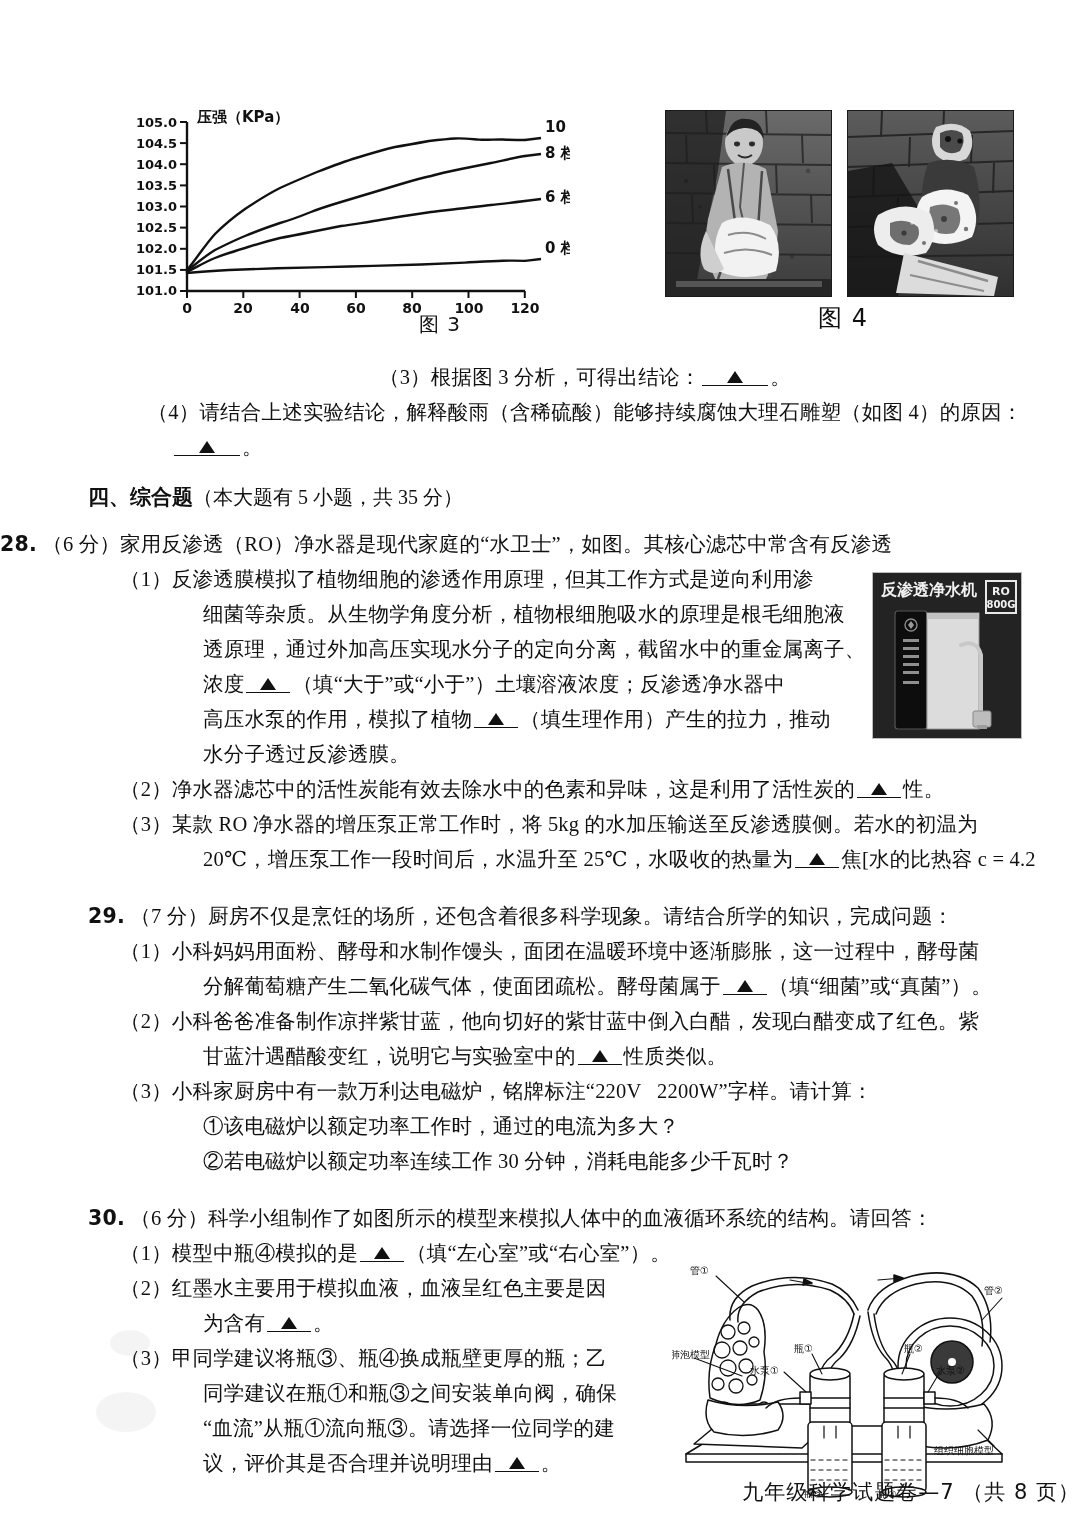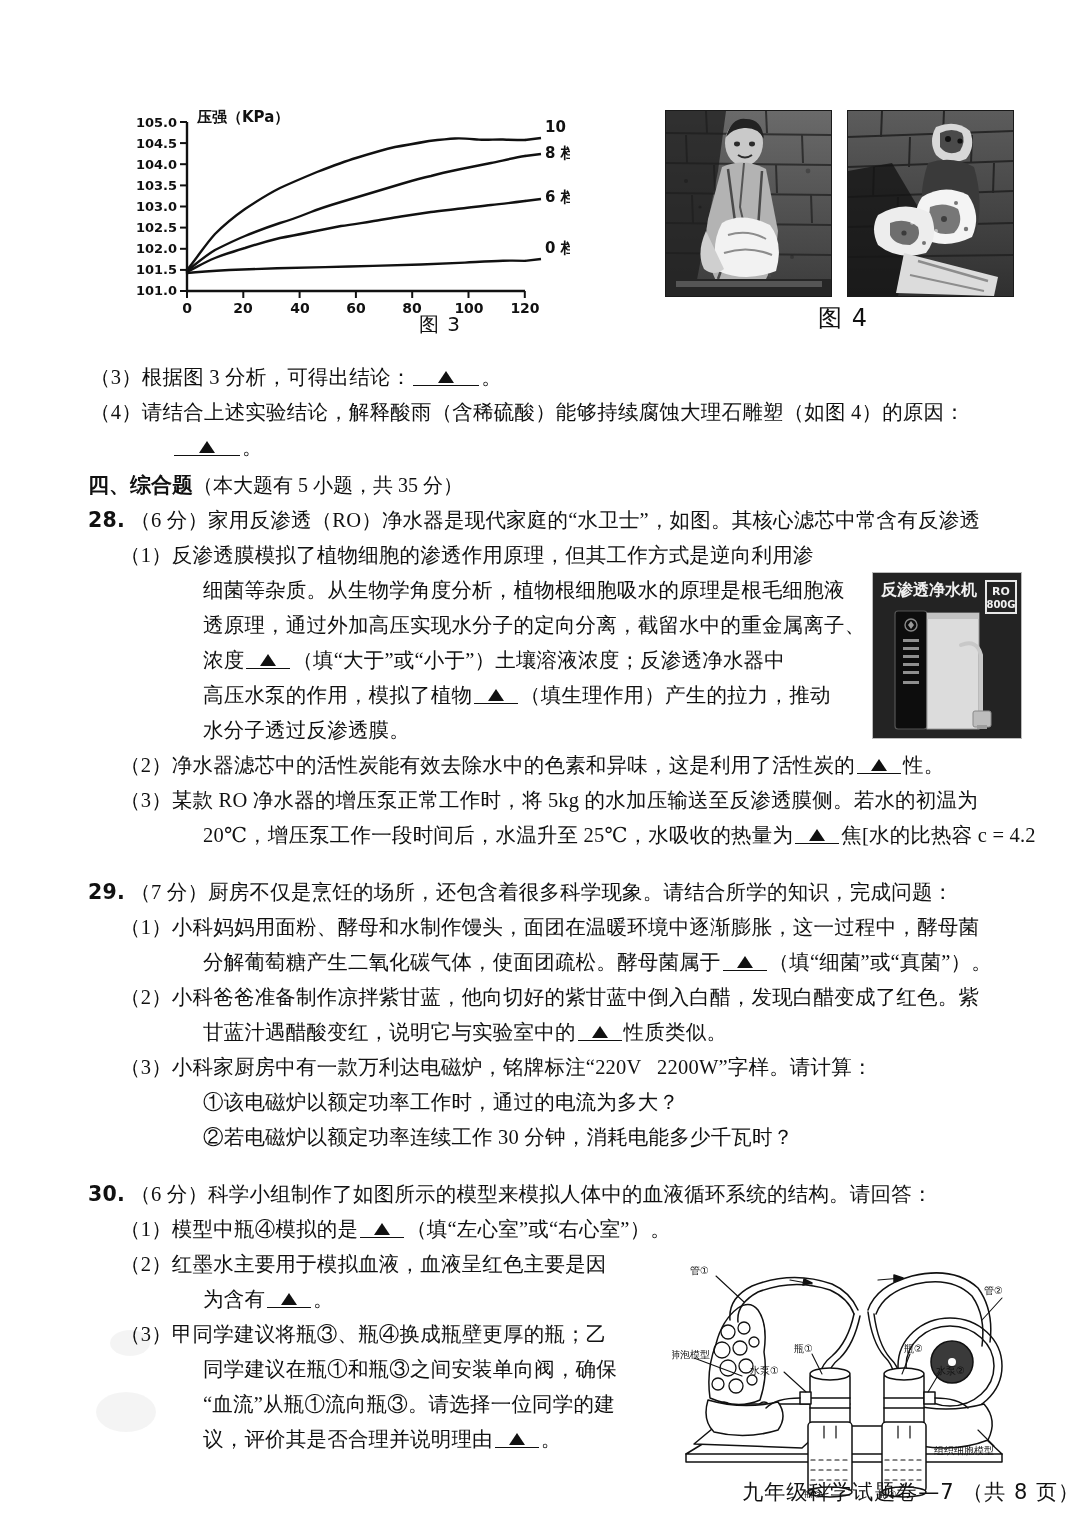--- a/index.html
+++ b/index.html
@@ -27,26 +27,26 @@
   .photo{position:absolute;top:0;width:165px;height:185px;border:1.5px solid #1a1a1a;
     overflow:hidden;background:#2a2a2a;}
   .photo.left{left:0;}
   .photo.right{left:182px;}
   .fig4-cap{position:absolute;left:118px;top:192px;width:120px;text-align:center;
     font-size:24px;font-family:"DejaVu Sans","Liberation Sans",sans-serif;letter-spacing:1px;}
 
   
   .body-text{position:absolute;left:0;top:360px;width:1080px;}
   .ln{font-size:20.5px;line-height:35px;letter-spacing:0.2px;white-space:pre-wrap;}
-  .ind0{margin-left:90px;}
+  .ind0{margin-left:90px;text-align:center;}
   .ind1{margin-left:120px;}
   .ind2{margin-left:172px;}
   .ind3{margin-left:203px;}
 
-  .sec-head{font-size:21px;line-height:24px;margin-left:88px;font-weight:bold;
+  .sec-head{font-size:21px;line-height:48px;margin-left:88px;font-weight:bold;
      font-family:"DejaVu Sans","Liberation Sans",sans-serif;}
   .sec-head .sub{font-weight:normal;font-size:20px;font-family:"Liberation Serif",serif;}
 
   .qnum{font-weight:bold;font-family:"DejaVu Sans","Liberation Sans",sans-serif;}
 
   
   .blank{display:inline-block;position:relative;min-width:52px;height:1em;
      border-bottom:1.6px solid #111;vertical-align:-2px;margin:0 2px;}
   .blank::after{content:"";position:absolute;left:50%;bottom:2px;margin-left:-8px;
      width:0;height:0;border-left:8px solid transparent;border-right:8px solid transparent;
@@ -275,21 +275,21 @@
 
   <div class="body-text">
 
     <div class="ln ind0"><span>（3）</span><span>根据图 3 分析，可得出结论：</span><span class="blank w"></span><span>。</span></div>
 
     <div class="ln ind0"><span>（4）</span><span>请结合上述实验结论，解释酸雨（含稀硫酸）能够持续腐蚀大理石雕塑（如图 4）的原因：</span></div>
     <div class="ln ind2"><span class="blank w"></span><span>。</span></div>
 
     <div class="sec-head" style="margin-top:8px;"><span>四、综合题</span><span class="sub">（本大题有 5 小题，共 35 分）</span></div>
 
-    <div class="ln" style="margin-left:88px;text-indent:-56px;padding-left:56px;margin-top:6px;"><span class="qnum">28.</span> <span>（6 分）家用反渗透（RO）净水器是现代家庭的“水卫士”，如图。其核心滤芯中常含有反渗透</span></div>
+    <div class="ln" style="text-indent:-56px;padding-left:56px;margin-top:6px;"><span class="qnum">28.</span> <span>（6 分）家用反渗透（RO）净水器是现代家庭的“水卫士”，如图。其核心滤芯中常含有反渗透</span></div>
 
     <div class="ln ind1"><span>（1）</span><span>反渗透膜模拟了植物细胞的渗透作用原理，但其工作方式是逆向利用渗</span></div>
     <div class="ln ind3">细菌等杂质。从生物学角度分析，植物根细胞吸水的原理是根毛细胞液</div>
     <div class="ln ind3">透原理，通过外加高压实现水分子的定向分离，截留水中的重金属离子、</div>
     <div class="ln ind3"><span>浓度</span><span class="blank n"></span><span>（填“大于”或“小于”）土壤溶液浓度；反渗透净水器中</span></div>
     <div class="ln ind3"><span>高压水泵的作用，模拟了植物</span><span class="blank n"></span><span>（填生理作用）产生的拉力，推动</span></div>
     <div class="ln ind3">水分子透过反渗透膜。</div>
 
     <div class="ln ind1"><span>（2）</span><span>净水器滤芯中的活性炭能有效去除水中的色素和异味，这是利用了活性炭的</span><span class="blank n"></span><span>性。</span></div>
 

